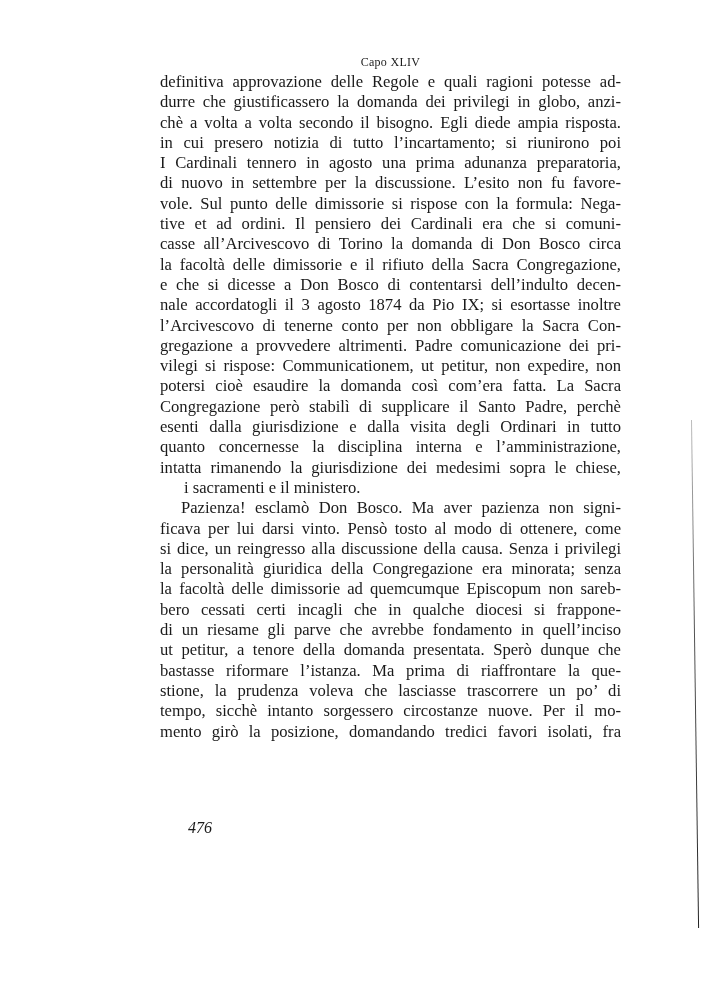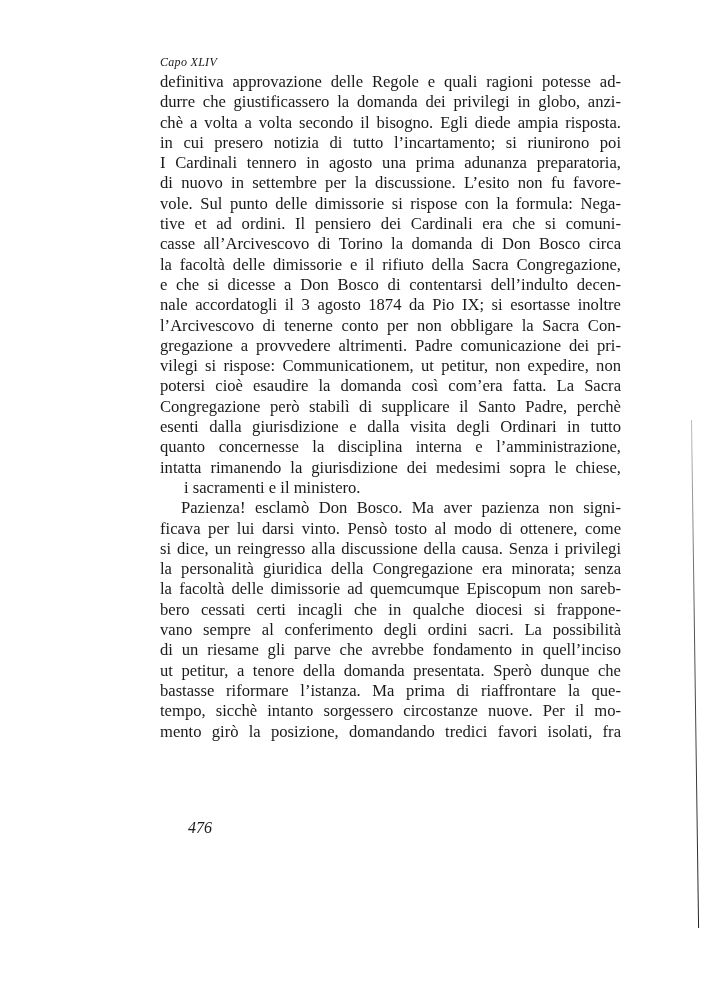--- a/index.html
+++ b/index.html
@@ -13,22 +13,21 @@
       position: relative;
       overflow: hidden;
       font-family: "Liberation Serif", "DejaVu Serif", serif;
       color: #1a1a1a;
     }
     .running-head {
       position: absolute;
       top: 55px;
       left: 160px;
       width: 461px;
-      text-align: left;
-      font-style: italic;
+      text-align: center;
       font-size: 12px;
       letter-spacing: 0.3px;
     }
     .body-text {
       position: absolute;
       top: 72px;
       left: 160px;
       width: 461px;
       font-size: 16.6px;
       line-height: 20.3px;
@@ -93,22 +92,22 @@
       <span class="line"><span>esenti dalla giurisdizione e dalla visita degli Ordinari in tutto</span></span>
       <span class="line"><span>quanto concernesse la disciplina interna e l’amministrazione,</span></span>
       <span class="line"><span>intatta rimanendo la giurisdizione dei medesimi sopra le chiese,</span></span>
       <span class="line last"><span>i sacramenti e il ministero.</span></span>
       <span class="line indent"><span>Pazienza! esclamò Don Bosco. Ma aver pazienza non signi-</span></span>
       <span class="line"><span>ficava per lui darsi vinto. Pensò tosto al modo di ottenere, come</span></span>
       <span class="line"><span>si dice, un reingresso alla discussione della causa. Senza i privilegi</span></span>
       <span class="line"><span>la personalità giuridica della Congregazione era minorata; senza</span></span>
       <span class="line"><span>la facoltà delle dimissorie </span><span class="it">ad quemcumque Episcopum</span><span> non sareb-</span></span>
       <span class="line"><span>bero cessati certi incagli che in qualche diocesi si frappone-</span></span>
-      <span class="line"><span>vano sempre al conferimento degli ordini sacri. La possibilità</span></span>
       <span class="line"><span>di un riesame gli parve che avrebbe fondamento in quell’inciso</span></span>
       <span class="line"><span class="it">ut petitur</span><span>, a tenore della domanda presentata. Sperò dunque che</span></span>
       <span class="line"><span>bastasse riformare l’istanza. Ma prima di riaffrontare la que-</span></span>
+      <span class="line"><span>stione, la prudenza voleva che lasciasse trascorrere un po’ di</span></span>
       <span class="line"><span>tempo, sicchè intanto sorgessero circostanze nuove. Per il mo-</span></span>
       <span class="line"><span>mento girò la posizione, domandando tredici favori isolati, fra</span></span>
     </div>
   <div class="page-number">476</div>
   <div class="scan-edge"></div>
 </div>
 
 </body></html>

